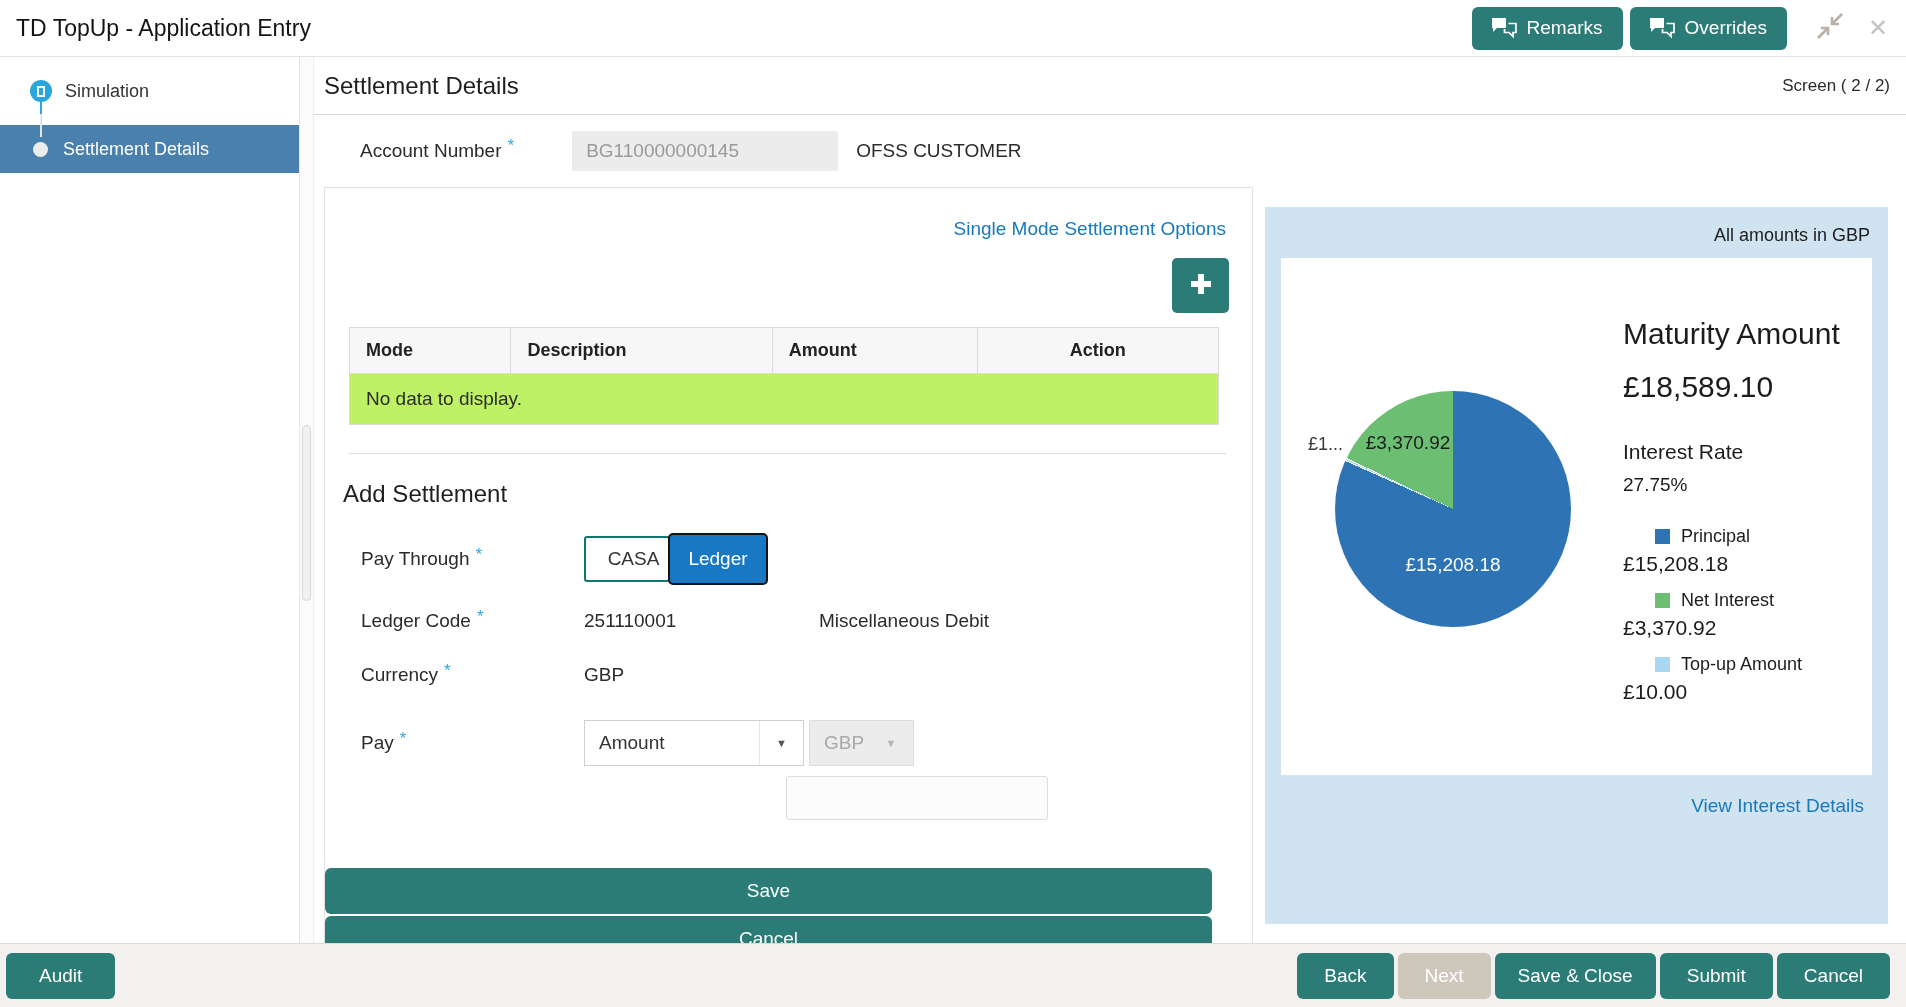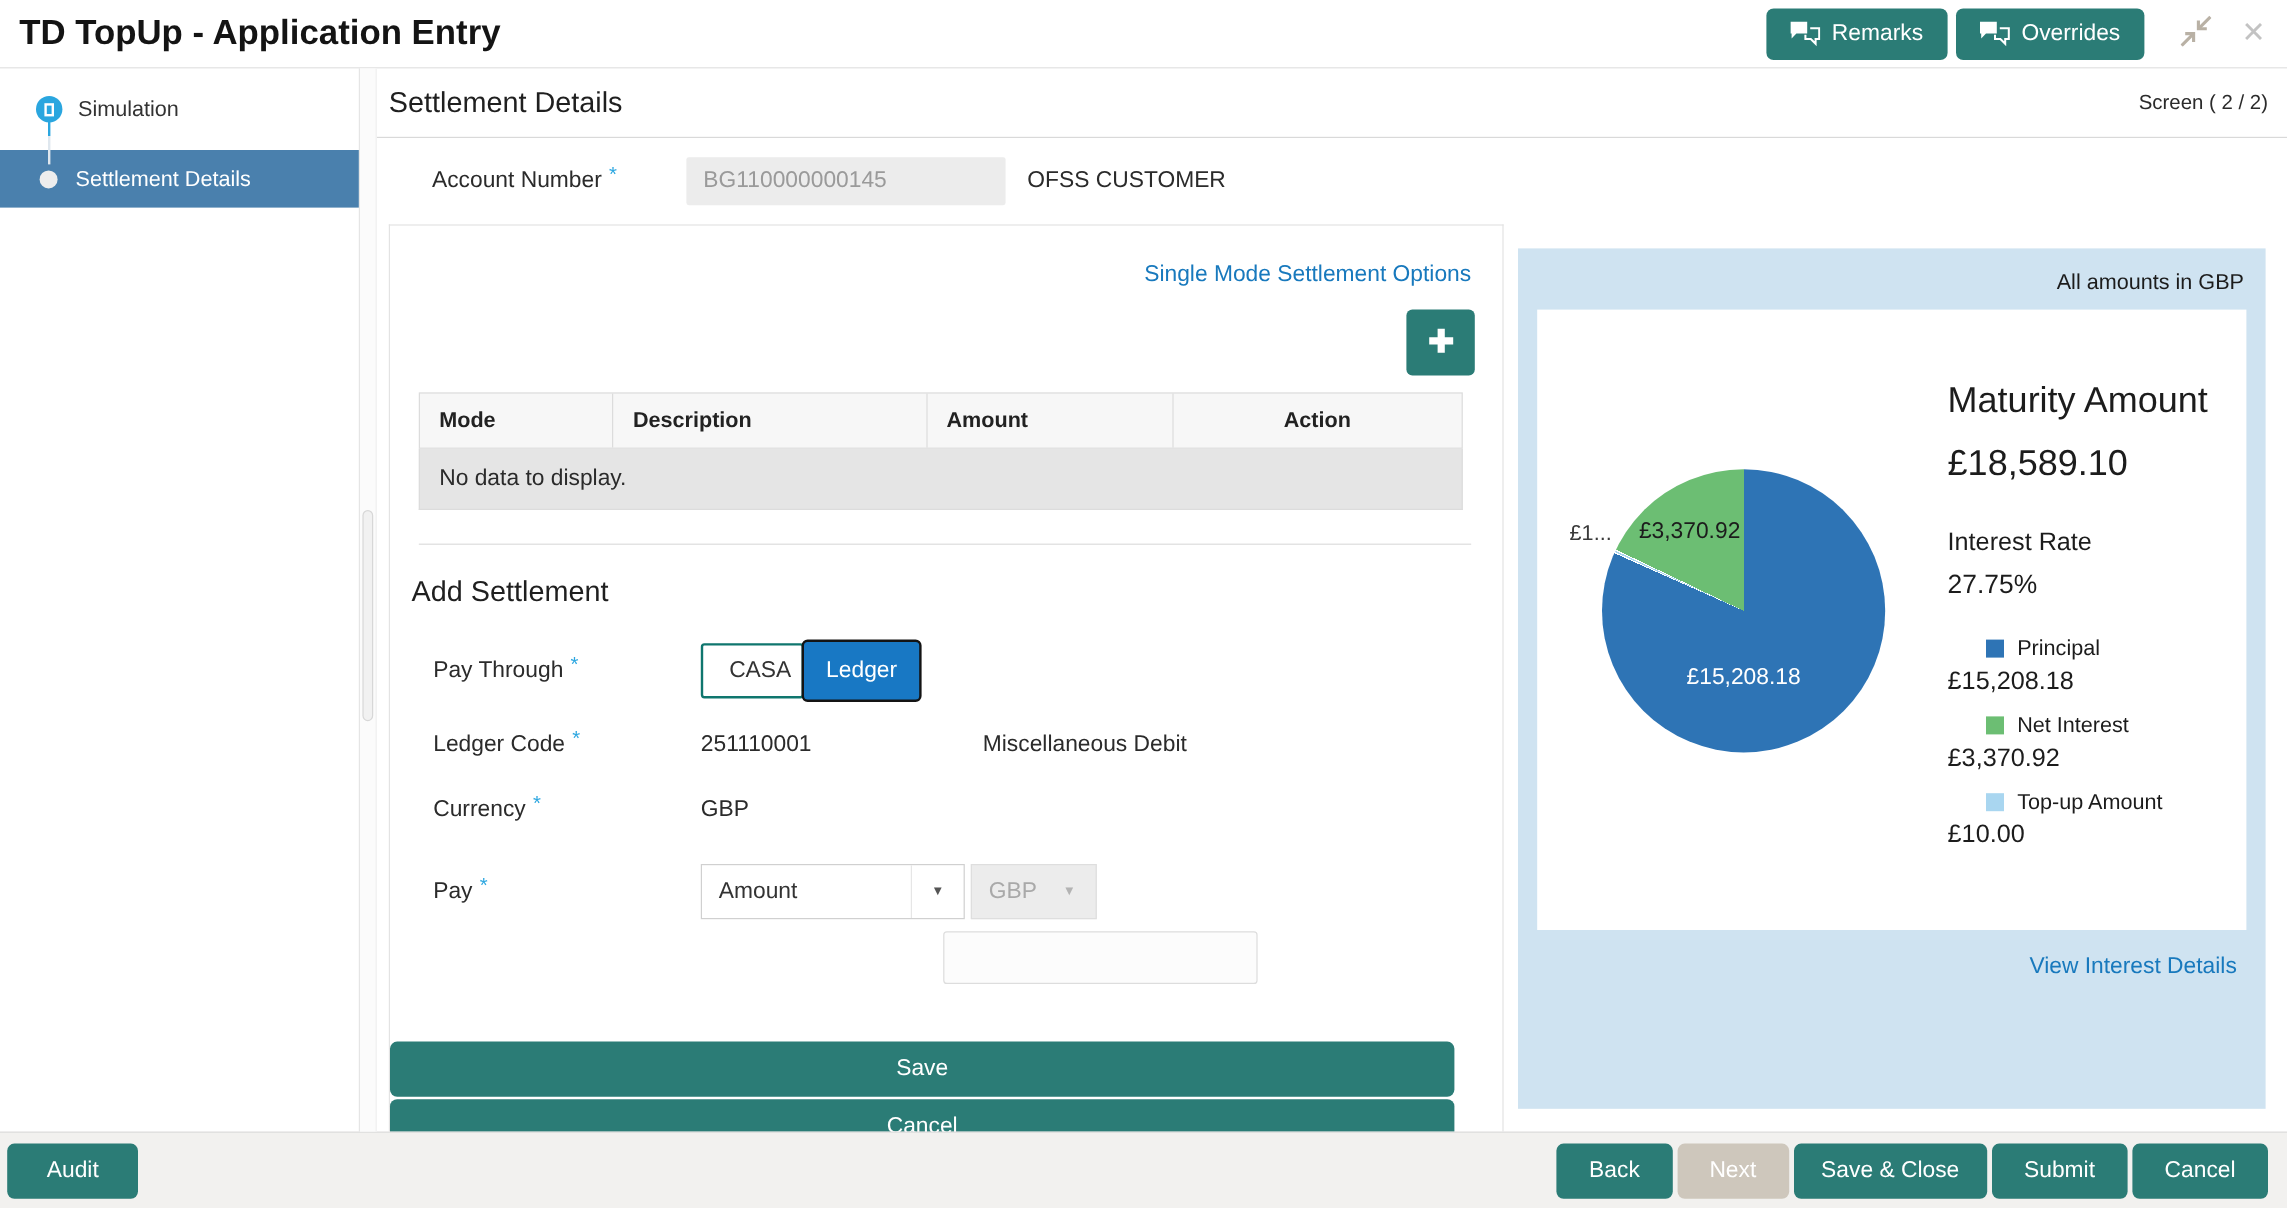--- a/index.html
+++ b/index.html
@@ -2,21 +2,21 @@
 <html><head>
 <meta charset="utf-8">
 <style>
   * { margin:0; padding:0; box-sizing:border-box; }
   html,body { width:1906px; height:1007px; }
   body { font-family:"Liberation Sans", sans-serif; background:#fff; color:#1a1a1a; overflow:hidden; }
   .app { width:1906px; height:1007px; display:flex; flex-direction:column; }
 
   
   .topbar { height:57px; flex:0 0 auto; display:flex; align-items:center; padding:0 18px 0 16px; border-bottom:1px solid #e2e2e2; background:#fff; }
-  .app-title { font-size:29px; color:#141414; font-weight:700; }
+  .app-title { font-size:23px; color:#141414; font-weight:400; }
   .topbar-right { margin-left:auto; display:flex; align-items:center; }
   .chip-btn { display:flex; align-items:center; gap:10px; background:#2b7c76; color:#fff; font-size:19px; height:43px; padding:0 20px; border:none; border-radius:6px; margin-left:7px; cursor:pointer; font-family:inherit; }
   .chip-btn svg { display:block; }
   .win-icons { display:flex; align-items:center; gap:25px; margin-left:30px; }
   .close-x { font-size:24px; color:#c3c3c3; line-height:1; cursor:pointer; }
 
   
   .workspace { flex:1 1 auto; display:flex; min-height:0; }
 
   .sidebar { width:300px; flex:0 0 auto; border-right:1px solid #e5e5e5; padding-top:14px; position:relative; }
@@ -47,21 +47,21 @@
   .form-box { width:929px; flex:0 0 auto; align-self:stretch; border:1px solid #e3e3e3; border-bottom:none; }
   .link { color:#1879bd; cursor:pointer; }
   .options-row { text-align:right; padding:30px 26px 0 0; font-size:19px; }
   .plus-row { display:flex; justify-content:flex-end; padding:18px 23px 12px 0; }
   .plus-btn { width:57px; height:55px; background:#2b7c76; border:none; border-radius:5px; display:flex; align-items:center; justify-content:center; cursor:pointer; }
   .tbl { margin:2px 33px 0 24px; font-size:18px; }
   .tbl-head { display:flex; background:#f7f7f7; border:1px solid #dcdcdc; }
   .tbl-head .cell { padding:12px 16px; font-weight:700; color:#222; border-right:1px solid #dcdcdc; }
   .tbl-head .cell:last-child { border-right:none; text-align:center; }
   .c-mode { width:18.6%; } .c-desc { width:30.1%; } .c-amt { width:23.6%; } .c-act { width:27.7%; }
-  .tbl-empty { border:1px solid #dcdcdc; border-top:none; padding:14px 16px; font-size:19px; color:#2b2b2b; background:#e5e5e5; }
+  .tbl-empty { border:1px solid #dcdcdc; border-top:none; padding:14px 16px; font-size:19px; color:#2b2b2b; background:#bef264; }
   .divider { margin:28px 26px 0 24px; border-top:1px solid #ddd; }
   .section-title { font-size:24px; font-weight:400; color:#1f1f1f; margin:26px 0 6px 18px; }
   .f-row { display:flex; align-items:center; margin-left:36px; }
   .f-label { width:223px; flex:0 0 auto; font-size:19px; color:#2b2b2b; }
   .toggle-row { margin-top:24px; height:54px; }
   .btn-casa { width:86px; height:46px; background:#fff; border:2px solid #0f766e; border-radius:3px; font-size:19px; color:#333; font-family:inherit; cursor:pointer;padding-left:13px; }
   .btn-ledger { width:100px; height:52px; background:#1878c4; border:2px solid #141414; border-radius:5px; font-size:19px; color:#fff; font-family:inherit; margin-left:-2px; cursor:pointer; }
   .lc-row { margin-top:24px; }
   .f-value { font-size:19px; color:#2b2b2b; }
   .lc-val { width:235px; flex:0 0 auto; }
@@ -82,21 +82,21 @@
   .pie-area { width:322px; flex:0 0 auto; position:relative; }
   .pie { position:absolute; left:34px; top:113px; width:236px; height:236px; border-radius:50%; }
   .pie-label { position:absolute; font-size:19px; white-space:nowrap; }
   .lbl-principal { left:50%; top:163px; transform:translateX(-50%); color:#fff; }
   .lbl-netint { left:73px; top:52px; transform:translate(-50%,-50%); color:#1c1c1c; }
   .lbl-topup { left:-27px; top:43px; color:#3a3a3a; font-size:18px; }
   .details-col { flex:1 1 auto; padding-top:36px; }
   .maturity-label { font-size:30px; color:#1c1c1c; line-height:1.32; max-width:235px; }
   .maturity-value { font-size:30px; color:#1c1c1c; margin-top:16px; }
   .ir-label { font-size:21px; color:#1c1c1c; margin-top:36px; }
-  .ir-value { font-size:22px; color:#1c1c1c; margin-top:10px; }
+  .ir-value { font-size:19px; color:#1c1c1c; margin-top:10px; }
   .legend { margin-top:30px; }
   .legend-row { display:flex; align-items:center; gap:11px; font-size:18px; color:#1c1c1c;padding-left:32px; }
   .legend-sq { width:15px; height:15px; flex:0 0 auto; }
   .legend-val { font-size:21px; color:#1c1c1c; margin:5px 0 14px 0; }
   .view-link { text-align:right; font-size:19px; margin:20px 8px 0 0; }
 
   
   .footer { height:64px; flex:0 0 auto; background:#f2f1ef; border-top:1px solid #dcdcdc; display:flex; align-items:center; padding:0 16px 0 6px; }
   .footer-right { margin-left:auto; display:flex; gap:4px; }
   .audit-btn { padding:0 33px; }

